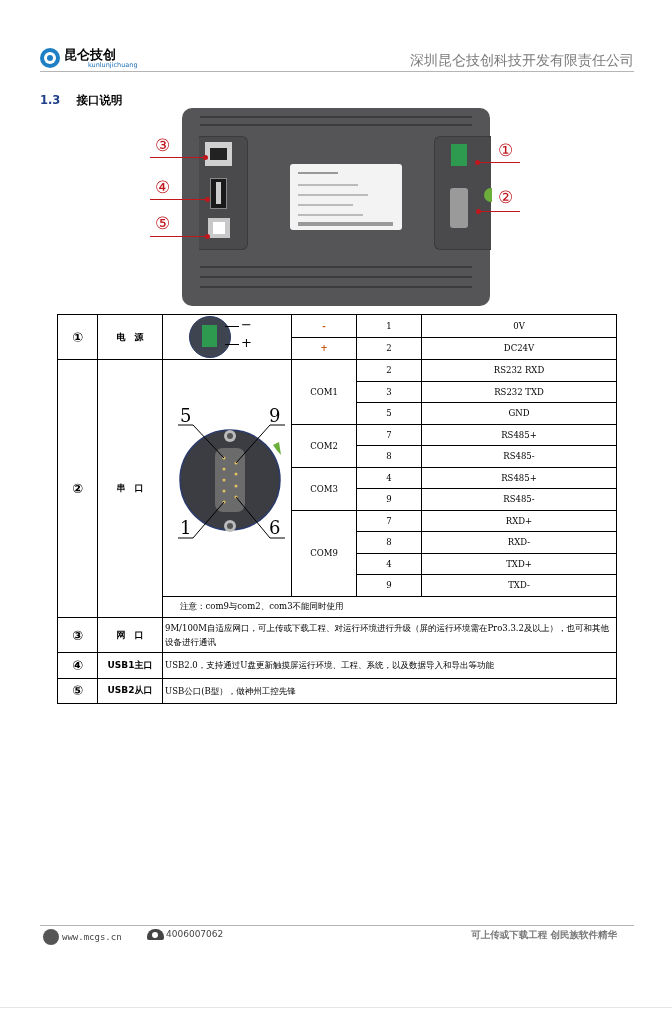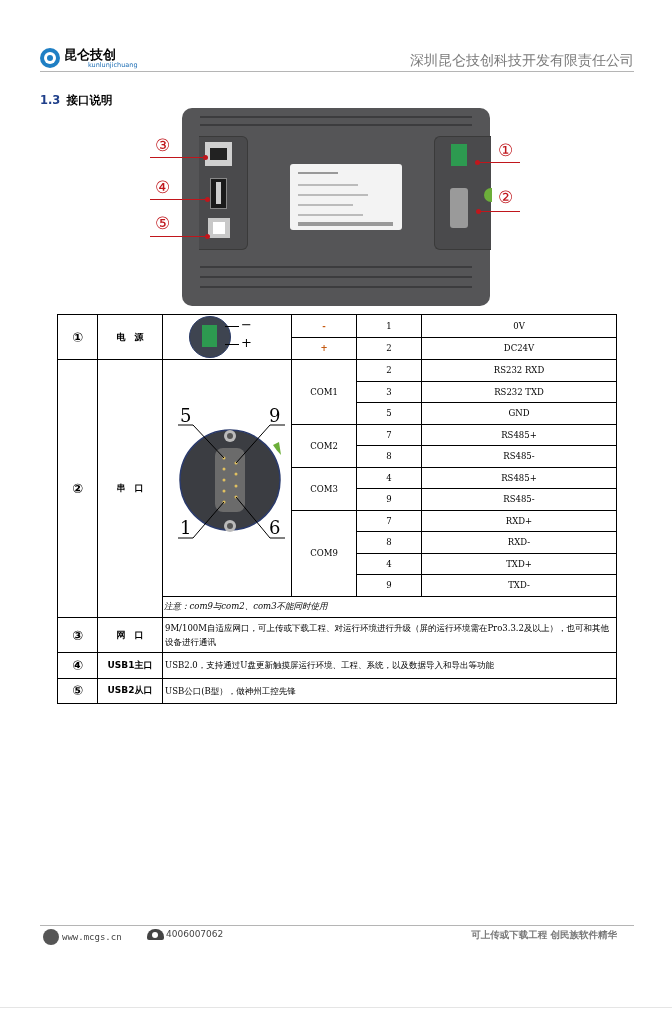--- a/index.html
+++ b/index.html
@@ -10,21 +10,21 @@
   .logo { left:40px; top:47px; width:80px; height:24px; }
   .logo-mark { position:absolute; left:0; top:1px; width:20px; height:20px; border-radius:50%; background:#1f7fc4; }
   .logo-mark::before { content:""; position:absolute; left:4px; top:4px; width:12px; height:12px; border-radius:50%; background:#fff; }
   .logo-mark::after { content:""; position:absolute; left:7px; top:7px; width:6px; height:6px; border-radius:50%; background:#1f7fc4; }
   .logo-cn { position:absolute; left:24px; top:-1px; font-size:13px; font-weight:bold; color:#000000; letter-spacing:0px; white-space:nowrap; }
   .logo-en { position:absolute; left:24px; top:14px; font-size:6.5px; color:#1f6fb5; white-space:nowrap;margin-left:24px; }
   .company { right:38px; top:52px; font-size:14px; color:#7a7a7a; white-space:nowrap; }
   .hr-top { left:40px; top:71px; width:594px; height:1px; background:#b5b5b5; }
 
   .section-title { left:40px; top:93px; font-size:11.5px; font-weight:bold; white-space:nowrap; }
-  .section-title .num { color:#1f3f8a; margin-right:6px; }
+  .section-title .num { color:#1f3f8a; margin-right:16px; }
 
   
   .device { left:182px; top:108px; width:308px; height:198px; background:#555557; border-radius:10px; }
   .vent { position:absolute; height:2px; background:#3c3c3e; }
   .port-panel-l { position:absolute; left:17px; top:28px; width:48px; height:112px; background:#4a4a4c; border:1px solid #3a3a3a; border-left:none; border-radius:0 6px 6px 0; }
   .port-panel-r { position:absolute; left:252px; top:28px; width:56px; height:112px; background:#4a4a4c; border:1px solid #3a3a3a; border-right:none; border-radius:6px 0 0 6px; }
   .rj45 { position:absolute; left:23px; top:34px; width:27px; height:24px; background:#d0d0d0; }
   .rj45::after { content:""; position:absolute; left:5px; top:6px; width:17px; height:12px; background:#222; }
   .usba { position:absolute; left:28px; top:70px; width:15px; height:29px; background:#1a1a1a; border:1px solid #888; }
   .usba::after { content:""; position:absolute; left:5px; top:3px; width:5px; height:22px; background:#ccc; }
@@ -39,21 +39,21 @@
   .callout { font-family:"DejaVu Serif", serif; font-size:17px; color:#c0161c; white-space:nowrap; }
   .cline { height:1px; background:#c0161c; }
   .cdot { width:5px; height:5px; border-radius:50%; background:#c0161c; }
 
   
   table.spec { position:absolute; left:57px; top:314px; width:559px; border-collapse:collapse; table-layout:fixed; }
   table.spec td { border:1px solid #000; font-family:"DejaVu Serif", serif; font-size:8.5px; text-align:center; vertical-align:middle; padding:0; height:20.5px; }
   table.spec td.idx { font-family:"DejaVu Sans", sans-serif; font-size:13px; font-weight:bold; }
   table.spec td.name { font-family:"DejaVu Sans", sans-serif; font-weight:bold; font-size:9px; }
   table.spec td.desc { text-align:left; padding:2px 2px; line-height:14px; }
-  table.spec td.note { text-align:left; padding-left:1px;font-style:italic; }
+  table.spec td.note { text-align:left; padding-left:17px; }
   table.spec td.sign { color:#c55a11; font-weight:bold; }
 
   .pwr-icon { width:40px; height:40px; border-radius:50%; background:#3e4450; border:1px solid #2a3a66; position:relative; display:inline-block; }
   .pwr-icon::after { content:""; position:absolute; left:12px; top:8px; width:15px; height:22px; background:#2d9a50; }
 
   .db9-fig { position:relative; width:135px; height:155px; margin:0 auto; }
 
   
   .hr-bot { left:40px; top:925px; width:594px; height:1px; background:#b5b5b5; }
   .foot-web { left:43px; top:929px; font-family:"DejaVu Sans Mono", monospace; font-size:9px; color:#444; white-space:nowrap; }

